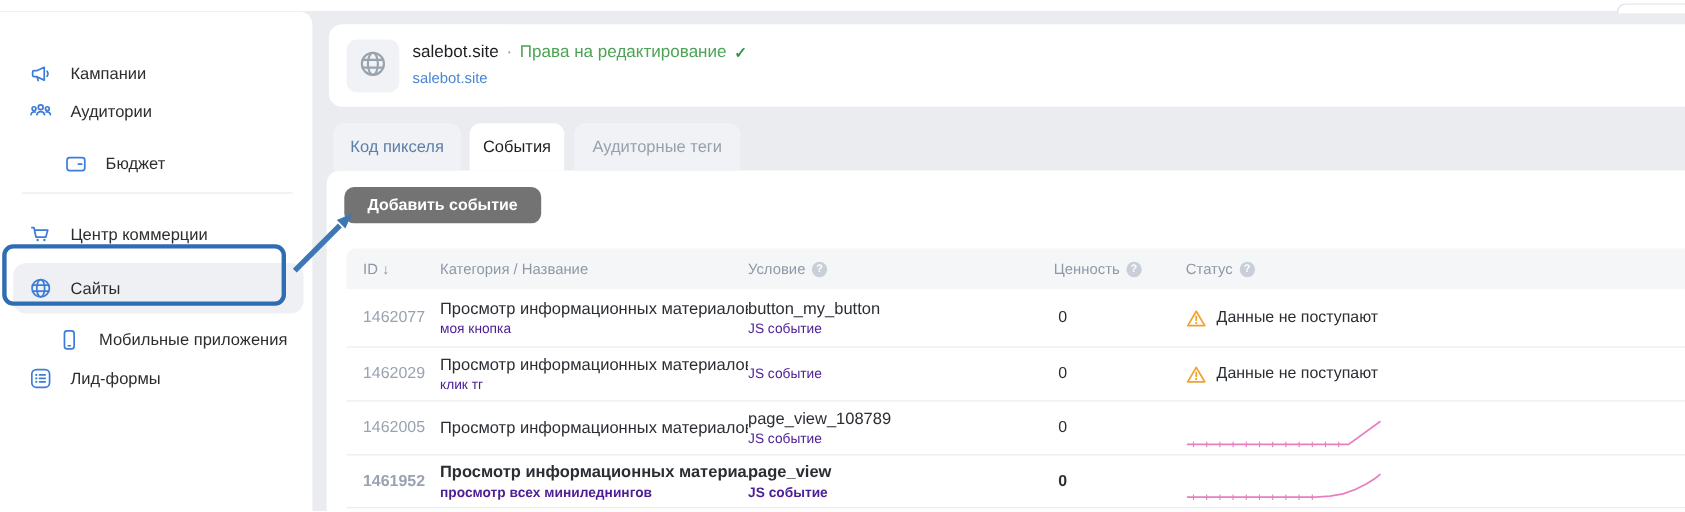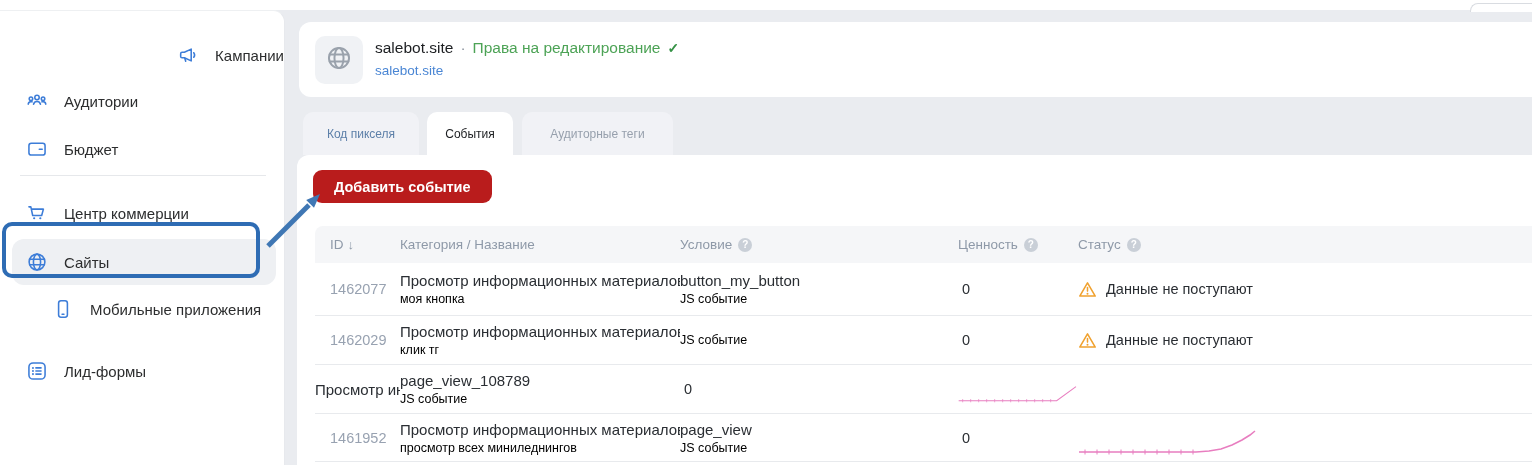--- a/index.html
+++ b/index.html
@@ -32,59 +32,59 @@
              display:flex;align-items:center;justify-content:center;color:#9aa2ac;}
   .site-title{position:absolute;left:76px;top:17px;font-size:15.5px;color:#1c1e21;
               display:flex;gap:7px;align-items:center;white-space:nowrap;}
   .site-name{color:#1c1e21;}
   .dot-sep{color:#8a929c;}
   .perm{color:#4da356;}
   .check{color:#359246;font-size:14px;font-weight:700;}
   .site-link{position:absolute;left:76px;top:41px;font-size:13.5px;color:#4a86d4;cursor:pointer;}
 
   .tab{position:absolute;top:112px;height:43px;border-radius:10px 10px 0 0;display:flex;align-items:center;
-       justify-content:center;font-size:12px;cursor:pointer;box-sizing:border-box;white-space:nowrap;z-index:1;}
+       justify-content:center;font-size:15px;cursor:pointer;box-sizing:border-box;white-space:nowrap;z-index:1;}
   .tab.state-inactive-blue{background:#f1f2f6;color:#5c7fa8;}
   .tab.state-inactive{background:#f1f2f6;color:#97a0ad;}
   .tab.state-active{background:#fff;color:#1c1e21;font-weight:500;}
 
   .content-panel{position:absolute;left:297px;top:155px;width:1235px;height:310px;background:#fff;
                  border-radius:12px 0 0 0;}
-  .add-btn{position:absolute;left:16px;top:15px;height:33px;padding:0 21px;background:#b91c1c;color:#fff;
+  .add-btn{position:absolute;left:16px;top:15px;height:33px;padding:0 21px;background:#737373;color:#fff;
            font-weight:700;font-size:14.5px;border:none;border-radius:9px;font-family:inherit;cursor:pointer;text-align:center;}
 
   .etable{position:absolute;left:18px;top:71px;right:0;}
   .grid-cols{display:grid;grid-template-columns:85px 280px 278px 120px 1fr;}
   .thead{height:37px;background:#f5f6f8;border-radius:8px 0 0 0;align-items:center;color:#8e99a8;font-size:13.5px;}
   .hcell{display:flex;align-items:center;gap:6px;white-space:nowrap;}
   .h-id{padding-left:15px;gap:4px;}
   .sortarr{font-size:13px;}
   .help{width:14px;height:14px;border-radius:50%;background:#c9cfd7;color:#fff;font-size:10px;font-weight:700;
         display:flex;align-items:center;justify-content:center;cursor:pointer;}
   .trow + .trow{border-top:1px solid #e8eaed;}
   .c-id{display:flex;align-items:center;padding-left:15px;color:#98a2b1;font-size:14.5px;}
   .c-two{display:flex;flex-direction:column;justify-content:center;gap:3px;overflow:hidden;}
   .tmain{font-size:15px;color:#2a2e33;white-space:nowrap;}
-  .tsub{font-size:12.5px;color:#000000;white-space:nowrap;}
+  .tsub{font-size:12.5px;color:#4c1d95;white-space:nowrap;}
   .c-val{display:flex;align-items:center;font-size:14.5px;color:#2a2e33;padding-left:4px;}
   .c-status{display:flex;align-items:center;gap:9px;}
   .c-status.spark{align-items:flex-end;padding-bottom:5px;}
   .warn-ic{display:flex;align-items:center;}
   .status-text{font-size:14.5px;color:#2a2e33;white-space:nowrap;}
   .filler-row{height:8px;border-top:1px solid #e8eaed;}
 </style>
 </head>
 <body>
 
 <div class="canvas">
   <div class="workspace"></div>
 
   <aside class="sidebar">
     <nav>
-        <div class="nav-item" style="top: 20px; justify-content: flex-end;">
+        <div class="nav-item" style="top: 32px;">
     <span class="nav-icon">
             <svg width="22" height="22" viewBox="0 0 24 24" stroke="currentColor" fill="none" stroke-width="1.7" stroke-linecap="round" stroke-linejoin="round">
               <path d="M4 10.5v3a1.5 1.5 0 0 0 1.5 1.5H8l7.5 3.4V5.6L8 9H5.5A1.5 1.5 0 0 0 4 10.5z"></path>
               <path d="M8.5 15.5l1 3.3"></path>
               <path d="M18.3 9.5a4.2 4.2 0 0 1 0 5"></path>
             </svg>
           </span>
     <span class="nav-label">Кампании</span>
   </div>
         <div class="nav-item" style="top: 66px;">
@@ -93,21 +93,21 @@
               <circle cx="12" cy="8.2" r="2.4"></circle>
               <path d="M8.2 15.6a3.9 3.9 0 0 1 7.6 0"></path>
               <circle cx="5.4" cy="9.6" r="1.9"></circle>
               <path d="M2.4 15.4a3.1 3.1 0 0 1 4.2-2.5"></path>
               <circle cx="18.6" cy="9.6" r="1.9"></circle>
               <path d="M21.6 15.4a3.1 3.1 0 0 0-4.2-2.5"></path>
             </svg>
           </span>
     <span class="nav-label">Аудитории</span>
   </div>
-        <div class="nav-item" style="top: 114px;">
+        <div class="nav-item" style="top: 114px; margin-left: 32px;">
     <span class="nav-icon">
             <svg width="22" height="22" viewBox="0 0 24 24" stroke="currentColor" fill="none" stroke-width="1.7" stroke-linecap="round" stroke-linejoin="round">
               <rect x="3.2" y="5.8" width="17.6" height="12.8" rx="2.6"></rect>
               <path d="M14.5 12.3h3.2"></path>
             </svg>
           </span>
     <span class="nav-label">Бюджет</span>
   </div>
         <div class="sb-divider" style="top: 164px;"></div>
         <div class="nav-item" style="top: 178px;">
@@ -132,21 +132,21 @@
   </div>
         <div class="nav-item" style="top: 274px; margin-left: 26px;">
     <span class="nav-icon">
             <svg width="22" height="22" viewBox="0 0 24 24" stroke="currentColor" fill="none" stroke-width="1.7" stroke-linecap="round" stroke-linejoin="round">
               <rect x="7.2" y="3" width="9.6" height="18" rx="2.6"></rect>
               <path d="M11 17.8h2"></path>
             </svg>
           </span>
     <span class="nav-label">Мобильные приложения</span>
   </div>
-        <div class="nav-item" style="top: 336px;">
+        <div class="nav-item" style="top: 309px;">
     <span class="nav-icon">
             <svg width="22" height="22" viewBox="0 0 24 24" stroke="currentColor" fill="none" stroke-width="1.7" stroke-linecap="round" stroke-linejoin="round">
               <rect x="3.2" y="3.2" width="17.6" height="17.6" rx="4.5"></rect>
               <path d="M7.6 8.6h.01M7.6 12h.01M7.6 15.4h.01" stroke-width="2.2"></path>
               <path d="M10.8 8.6h5.6M10.8 12h5.6M10.8 15.4h5.6"></path>
             </svg>
           </span>
     <span class="nav-label">Лид-формы</span>
   </div>
       </nav>
@@ -246,20 +246,21 @@
                 <svg width="19" height="17" viewBox="0 0 24 22" fill="none" stroke="#f0a12e" stroke-width="2" stroke-linejoin="round">
                   <path d="M12 2.5 22 19.5H2Z"></path>
                   <path d="M12 8.5v4.6" stroke-linecap="round"></path>
                   <path d="M12 16.4h.01" stroke-linecap="round" stroke-width="2.6"></path>
                 </svg>
               </span>
               <span class="status-text">Данные не поступают</span>
             </div>
   </div>
           <div class="trow grid-cols" style="height: 48px;">
+    <div class="c-id">1462005</div>
     <div class="c-two">
       <div class="tmain">Просмотр информационных материалов</div>
     </div>
     <div class="c-two">
       <div class="tmain">page_view_108789</div>
       <div class="tsub">JS событие</div>
     </div>
     <div class="c-val">0</div>
     <div class="c-status spark">
               <svg width="180" height="28" viewBox="0 0 180 28">
@@ -272,21 +273,21 @@
                 <line x1="79" x2="79" y1="21.5" y2="26.5" stroke="#e87ec0" stroke-width="1"></line>
                 <line x1="91" x2="91" y1="21.5" y2="26.5" stroke="#e87ec0" stroke-width="1"></line>
                 <line x1="103" x2="103" y1="21.5" y2="26.5" stroke="#e87ec0" stroke-width="1"></line>
                 <line x1="115" x2="115" y1="21.5" y2="26.5" stroke="#e87ec0" stroke-width="1"></line>
                 <line x1="127" x2="127" y1="21.5" y2="26.5" stroke="#e87ec0" stroke-width="1"></line>
                 <line x1="139" x2="139" y1="21.5" y2="26.5" stroke="#e87ec0" stroke-width="1"></line>
                 <polyline points="1,24 148,24 177,3" fill="none" stroke="#e87ec0" stroke-width="1.6"></polyline>
               </svg>
             </div>
   </div>
-          <div class="trow grid-cols" style="height: 47px;">
+          <div class="trow grid-cols" style="height: 47px; font-weight: bold;">
     <div class="c-id">1461952</div>
     <div class="c-two">
       <div class="tmain">Просмотр информационных материалов</div>
       <div class="tsub">просмотр всех миниледнингов</div>
     </div>
     <div class="c-two">
       <div class="tmain">page_view</div>
       <div class="tsub">JS событие</div>
     </div>
     <div class="c-val">0</div>

